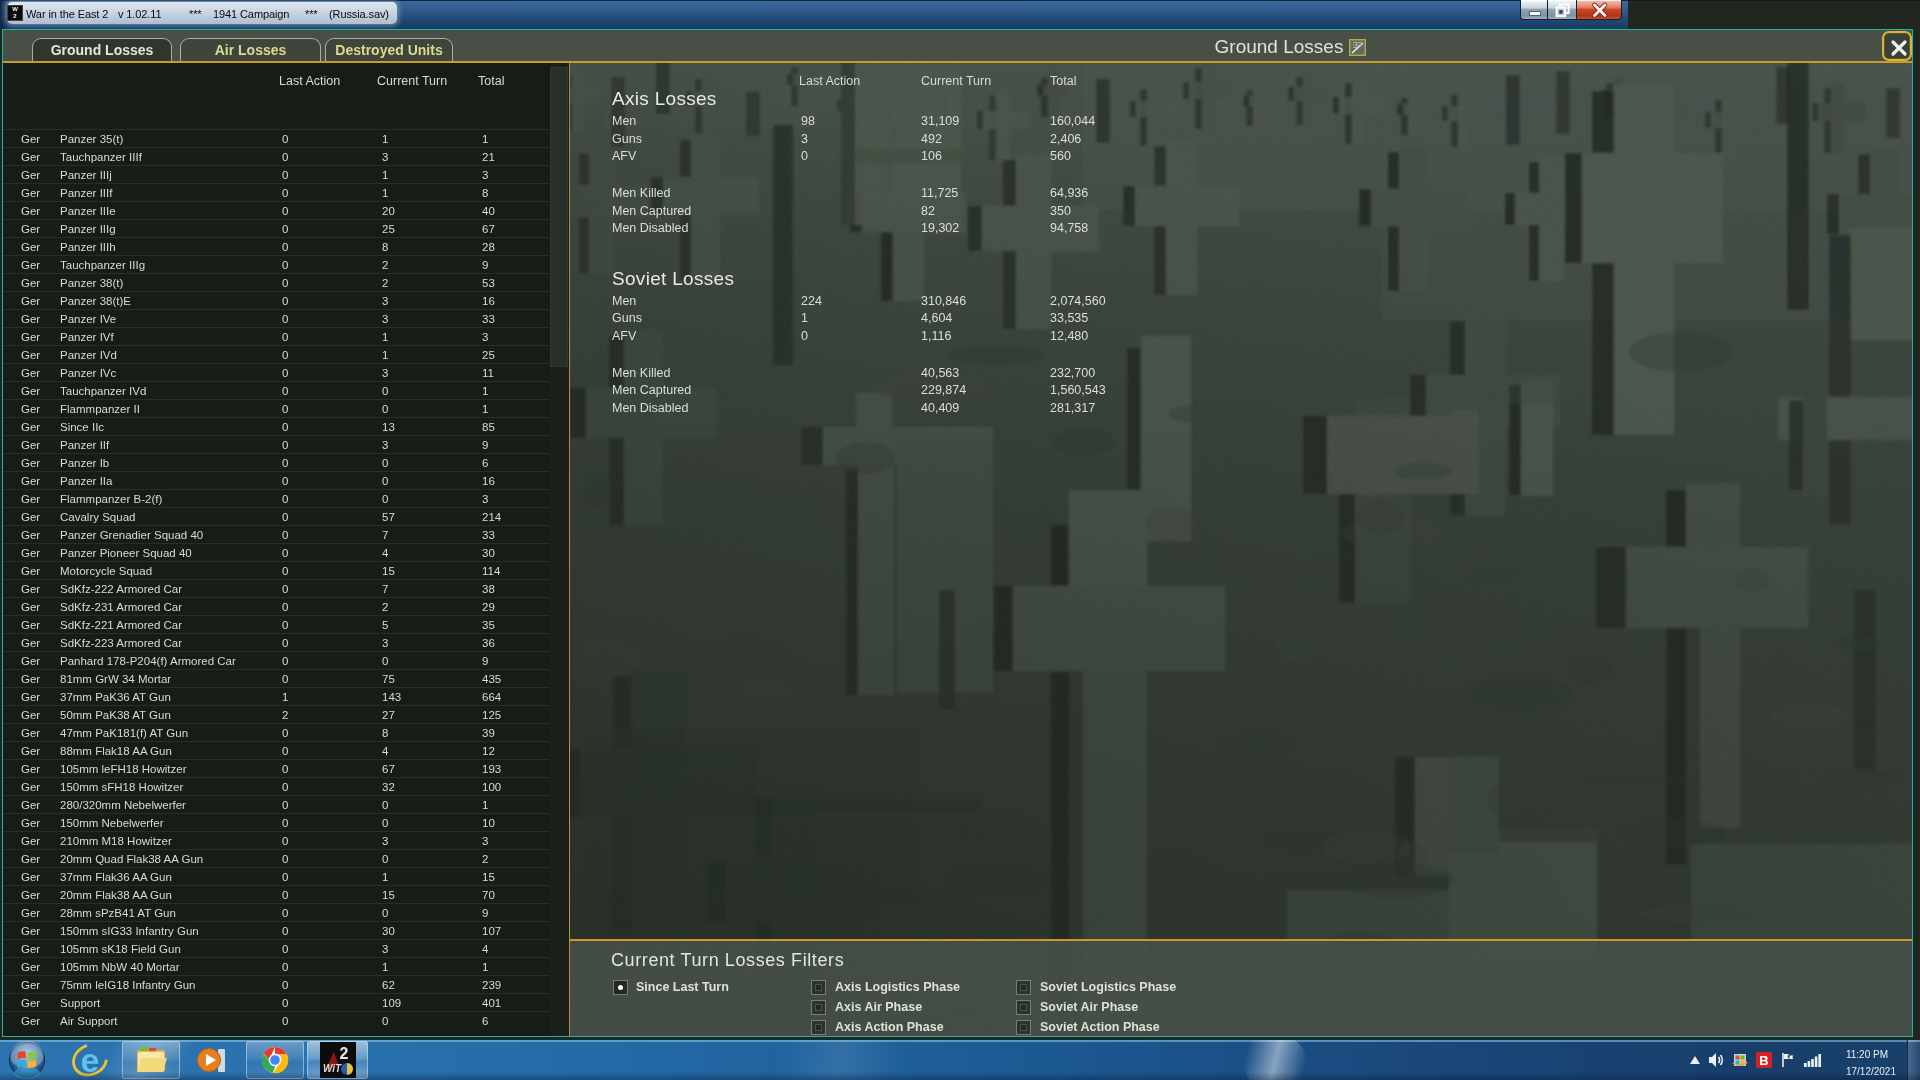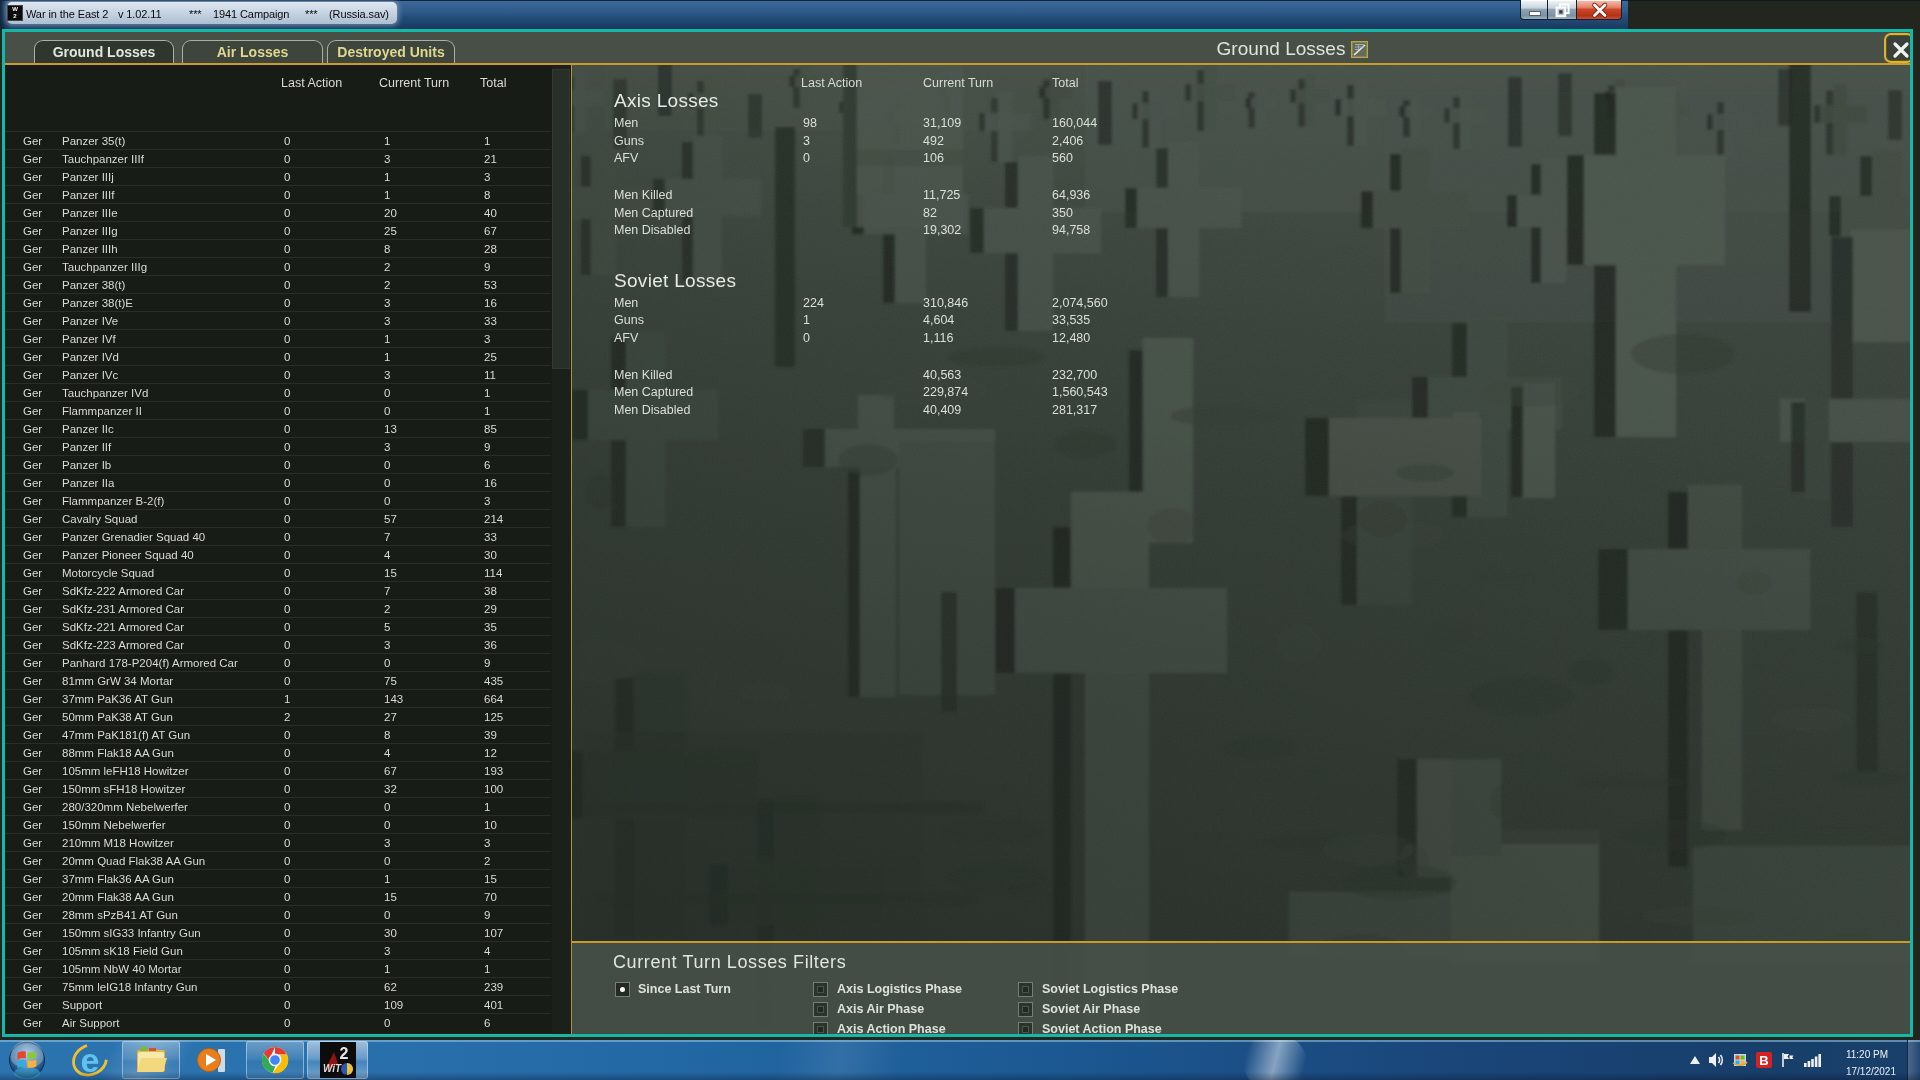--- a/index.html
+++ b/index.html
@@ -60,21 +60,21 @@
     <div class="wbtn close">
         <svg class="glyph" width="46" height="20">
           <path d="M17.5 5 L28 15.5 M28 5 L17.5 15.5" stroke="#8a2410" stroke-width="4.6" stroke-linecap="round"></path>
           <path d="M17.5 5 L28 15.5 M28 5 L17.5 15.5" stroke="#fff" stroke-width="2.8" stroke-linecap="round"></path>
         </svg>
       </div>
   </div>
 </div>
 
 <div id="gamewin" style="position:absolute;left:2px;top:29px;width:1911px;height:1008px;
-     border:3px solid #14b8a6; background:#0369a1; overflow:hidden;">
+     border:1px solid #14b8a6; background:#0369a1; overflow:hidden;">
 <svg class="bgsvg" style="position:absolute;left:0;top:0" width="1912" height="1008" viewBox="0 0 1912 1008">
 <defs>
         <linearGradient id="gv" x1="0" y1="0" x2="0" y2="1">
           <stop offset="0" stop-color="#49534a" stop-opacity="0.95"></stop>
           <stop offset="0.18" stop-color="#434d44" stop-opacity="0.6"></stop>
           <stop offset="0.5" stop-color="#39423a" stop-opacity="0.25"></stop>
           <stop offset="1" stop-color="#29312a" stop-opacity="0.75"></stop>
         </linearGradient>
         <linearGradient id="gl" x1="0" y1="0" x2="1" y2="0">
           <stop offset="0" stop-color="#242b25" stop-opacity="0.5"></stop>
@@ -476,21 +476,21 @@
       </div>
 <div class="trow" style="top:336px">
         <span class="c0">Ger</span>
         <span class="c1">Flammpanzer II</span>
         <span class="c2">0</span>
         <span class="c3">0</span>
         <span class="c4">1</span>
       </div>
 <div class="trow" style="top:354px">
         <span class="c0">Ger</span>
-        <span class="c1">Panzer IIc</span>
+        <span class="c1">Since IIc</span>
         <span class="c2">0</span>
         <span class="c3">13</span>
         <span class="c4">85</span>
       </div>
 <div class="trow" style="top:372px">
         <span class="c0">Ger</span>
         <span class="c1">Panzer IIf</span>
         <span class="c2">0</span>
         <span class="c3">3</span>
         <span class="c4">9</span>

